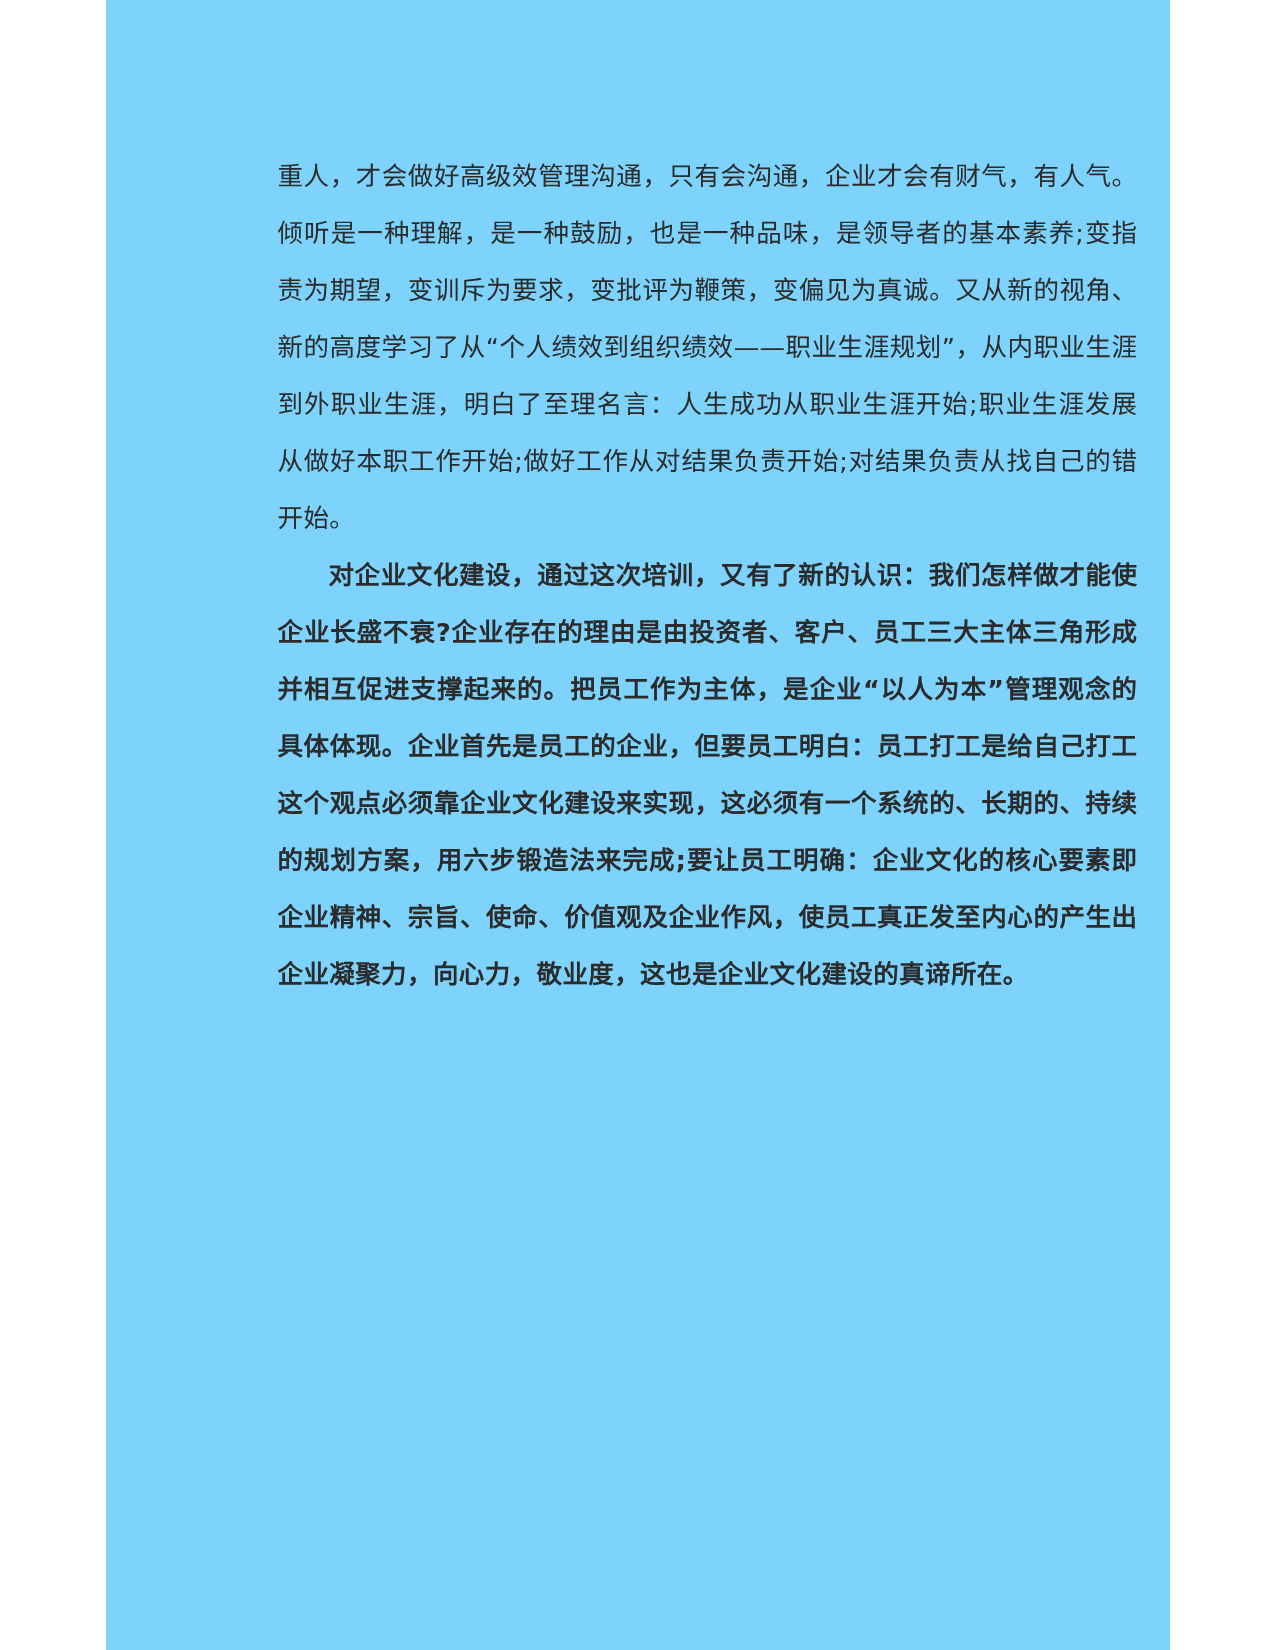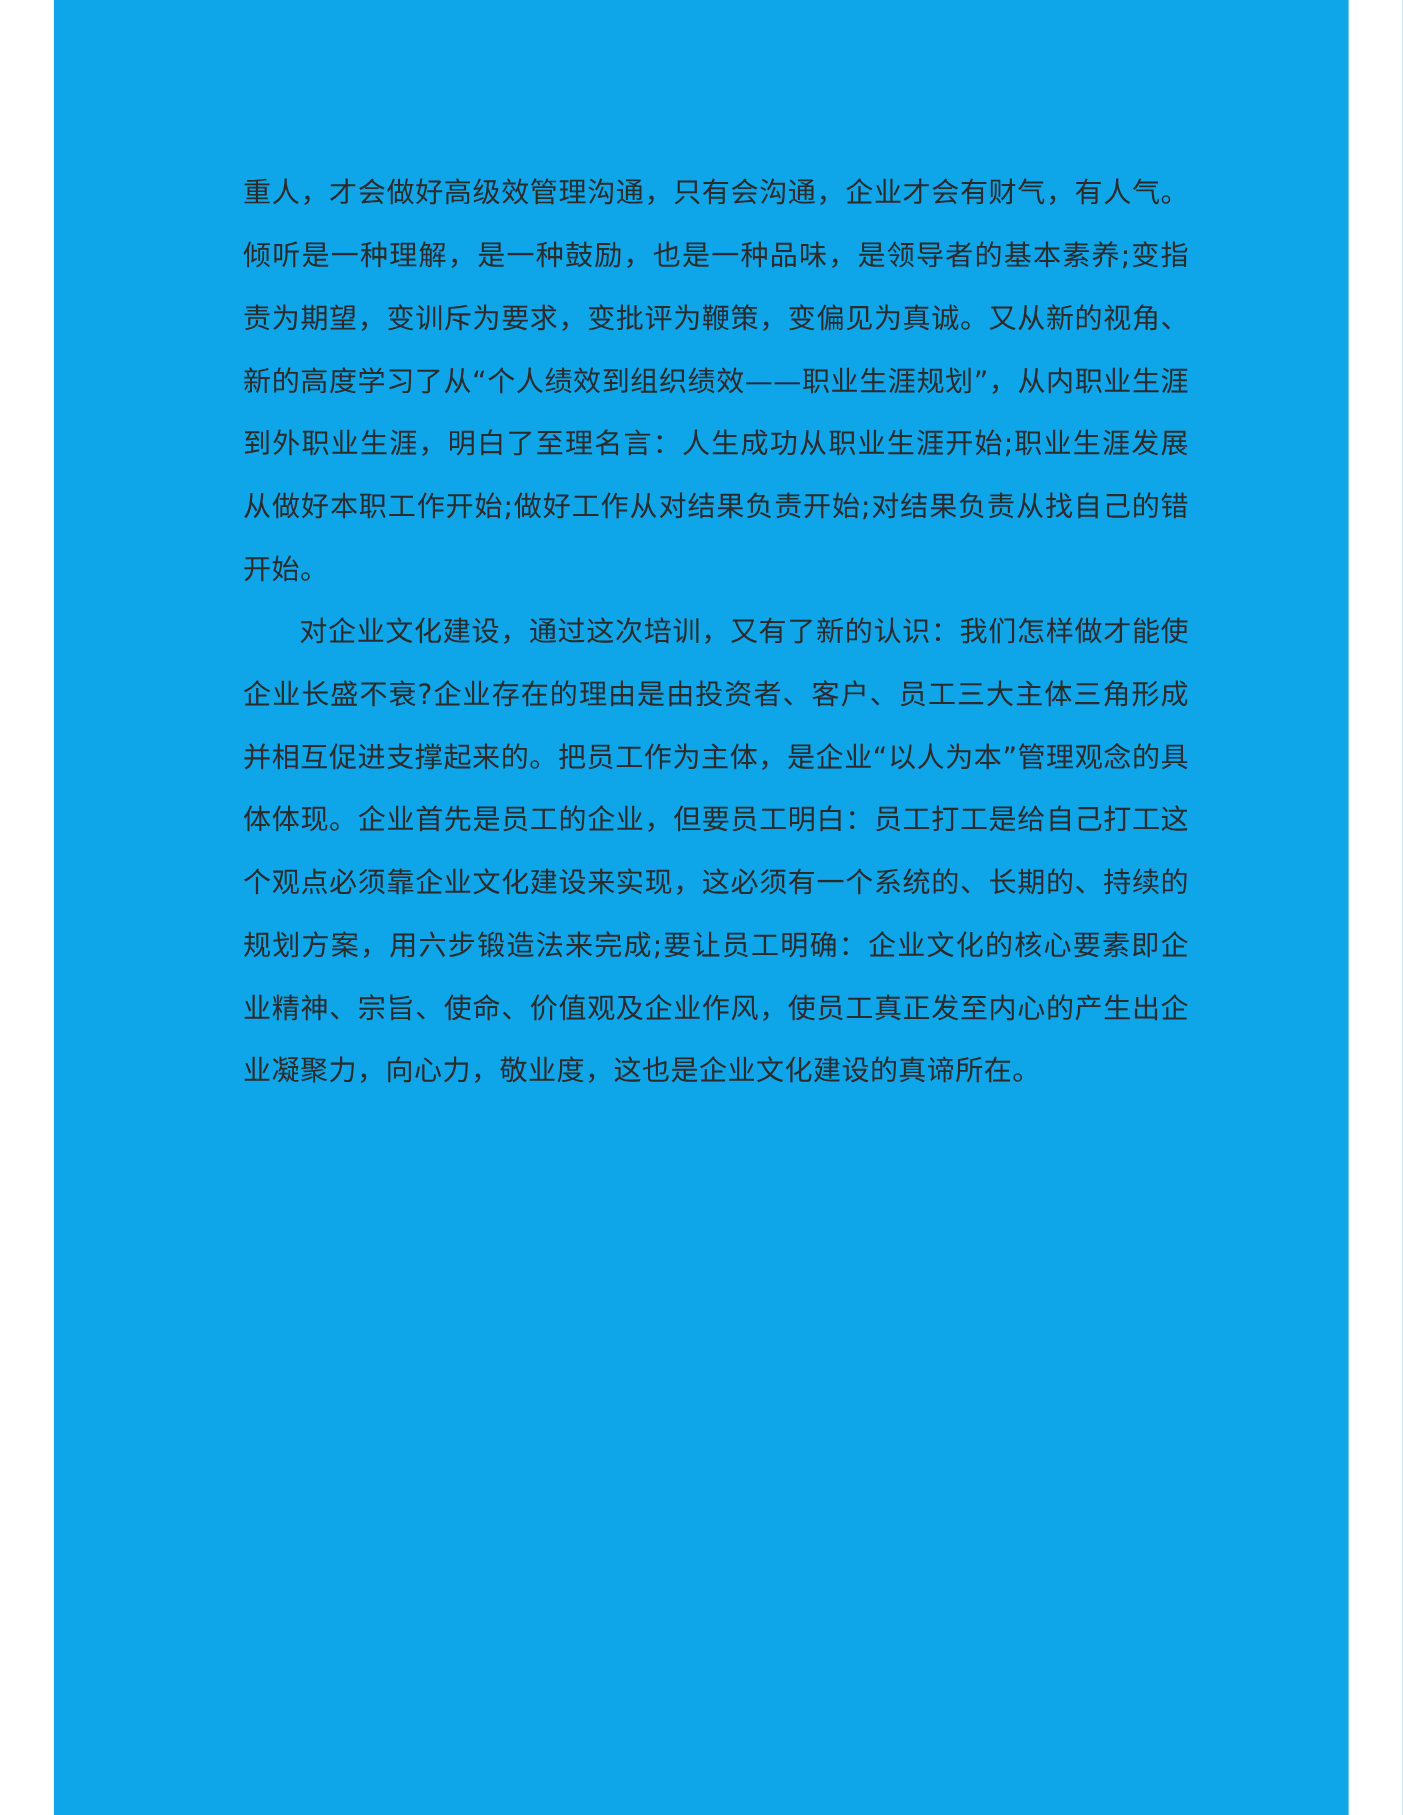--- a/index.html
+++ b/index.html
@@ -3,24 +3,24 @@
 <meta charset="utf-8">
 <title>文档</title>
 <style>
   html, body {
     margin: 0;
     padding: 0;
     background: #ffffff;
   }
   .page {
     position: relative;
-    width: 1177px;
+    width: 1064px;
     height: 1650px;
     margin: 0 auto;
-    background: #0ea5e9;
+    background: #7dd3fc;
     box-sizing: border-box;
     overflow: hidden;
   }
   .content {
     position: absolute;
     left: 172px;
     top: 148px;
     width: 860px;
   }
   .para {
@@ -32,20 +32,21 @@
     text-justify: inter-ideograph;
     margin: 0 0 0 0;
     letter-spacing: 0.4px;
     word-break: break-all;
   }
   .para + .para {
     margin-top: 0px;
   }
   .indent {
     text-indent: 2em;
+    font-weight: bold;
   }
 </style>
 </head>
 <body>
 
 <div class="page">
   <div class="content">
     <p class="para">重人，才会做好高级效管理沟通，只有会沟通，企业才会有财气，有人气。倾听是一种理解，是一种鼓励，也是一种品味，是领导者的基本素养;变指责为期望，变训斥为要求，变批评为鞭策，变偏见为真诚。又从新的视角、新的高度学习了从“个人绩效到组织绩效——职业生涯规划”，从内职业生涯到外职业生涯，明白了至理名言：人生成功从职业生涯开始;职业生涯发展从做好本职工作开始;做好工作从对结果负责开始;对结果负责从找自己的错开始。</p>
     <p class="para indent">对企业文化建设，通过这次培训，又有了新的认识：我们怎样做才能使企业长盛不衰?企业存在的理由是由投资者、客户、员工三大主体三角形成并相互促进支撑起来的。把员工作为主体，是企业“以人为本”管理观念的具体体现。企业首先是员工的企业，但要员工明白：员工打工是给自己打工这个观点必须靠企业文化建设来实现，这必须有一个系统的、长期的、持续的规划方案，用六步锻造法来完成;要让员工明确：企业文化的核心要素即企业精神、宗旨、使命、价值观及企业作风，使员工真正发至内心的产生出企业凝聚力，向心力，敬业度，这也是企业文化建设的真谛所在。</p>
   </div>

